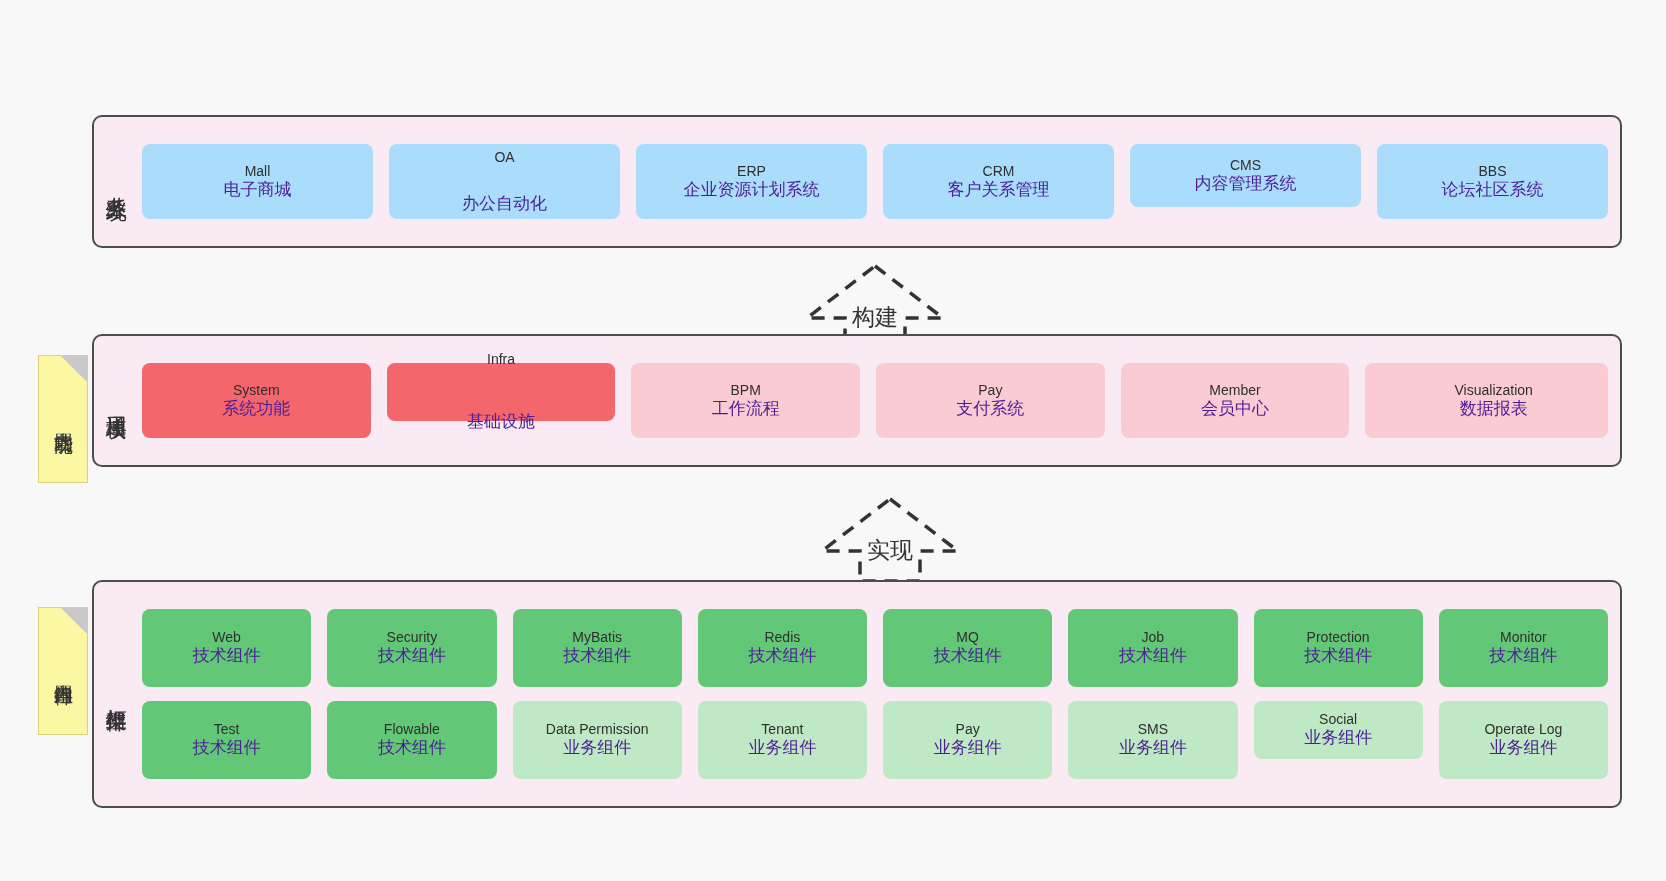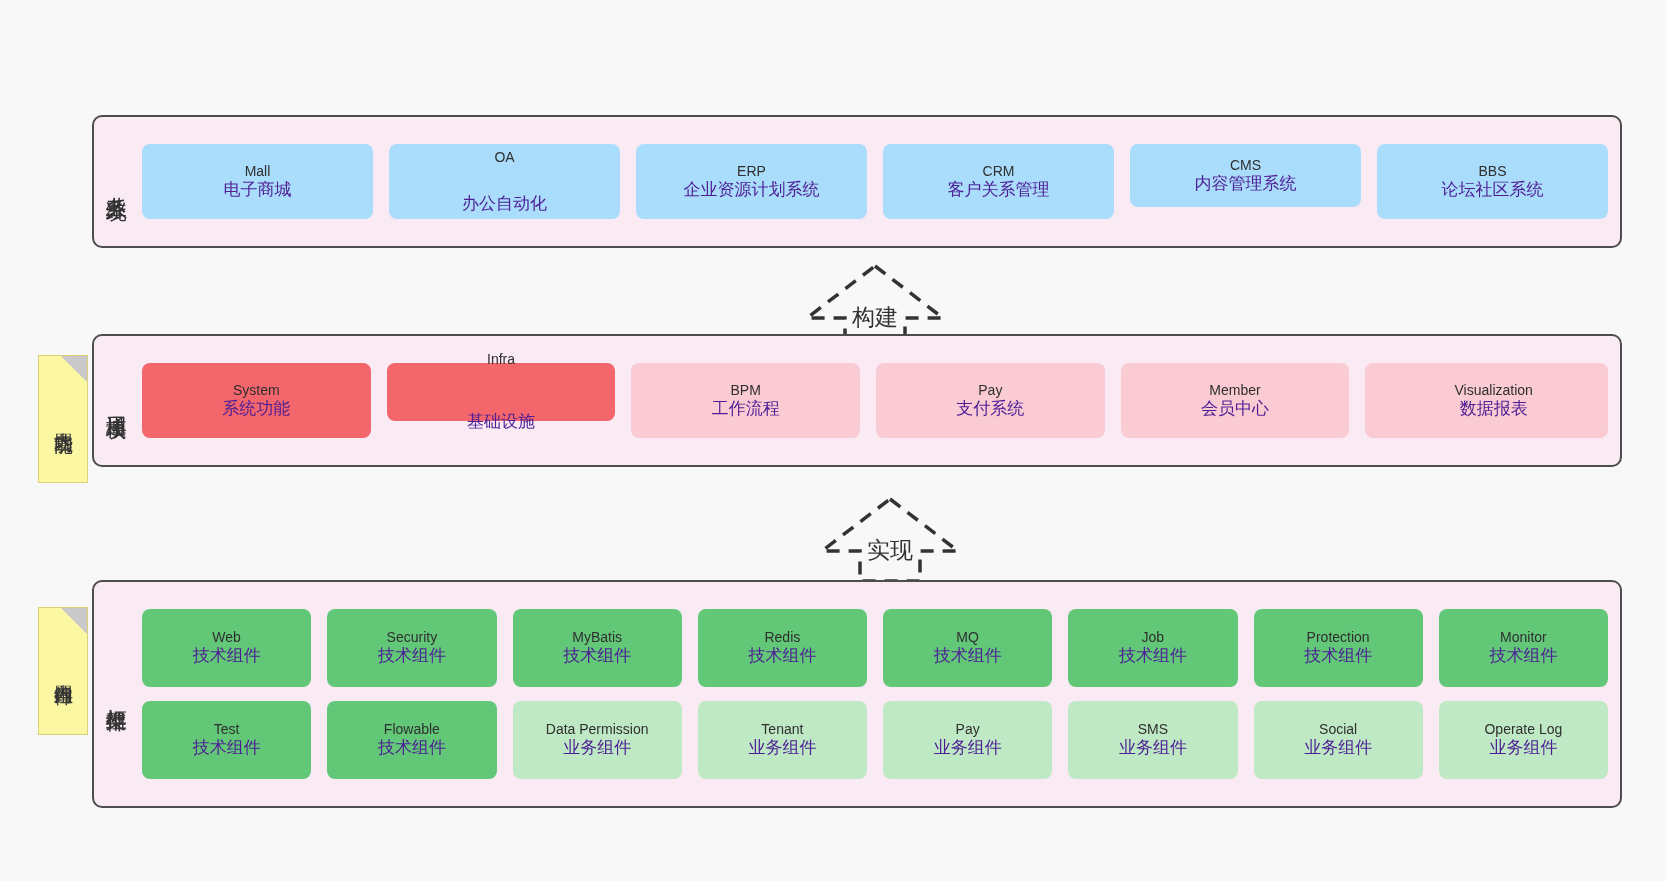--- a/index.html
+++ b/index.html
@@ -279,21 +279,21 @@
           <span class="cn">业务组件</span>
         </div>
         <div class="cell c-lightgreen" style="height:78px;">
           <span class="en">Pay</span>
           <span class="cn">业务组件</span>
         </div>
         <div class="cell c-lightgreen" style="height:78px;">
           <span class="en">SMS</span>
           <span class="cn">业务组件</span>
         </div>
-        <div class="cell c-lightgreen" style="height:78px;">
+        <div class="cell c-lightgreen" style="height:58px;">
           <span class="en">Social</span>
           <span class="cn">业务组件</span>
         </div>
         <div class="cell c-lightgreen" style="height:78px;">
           <span class="en">Operate Log</span>
           <span class="cn">业务组件</span>
         </div>
       </div>
 
     </div>

